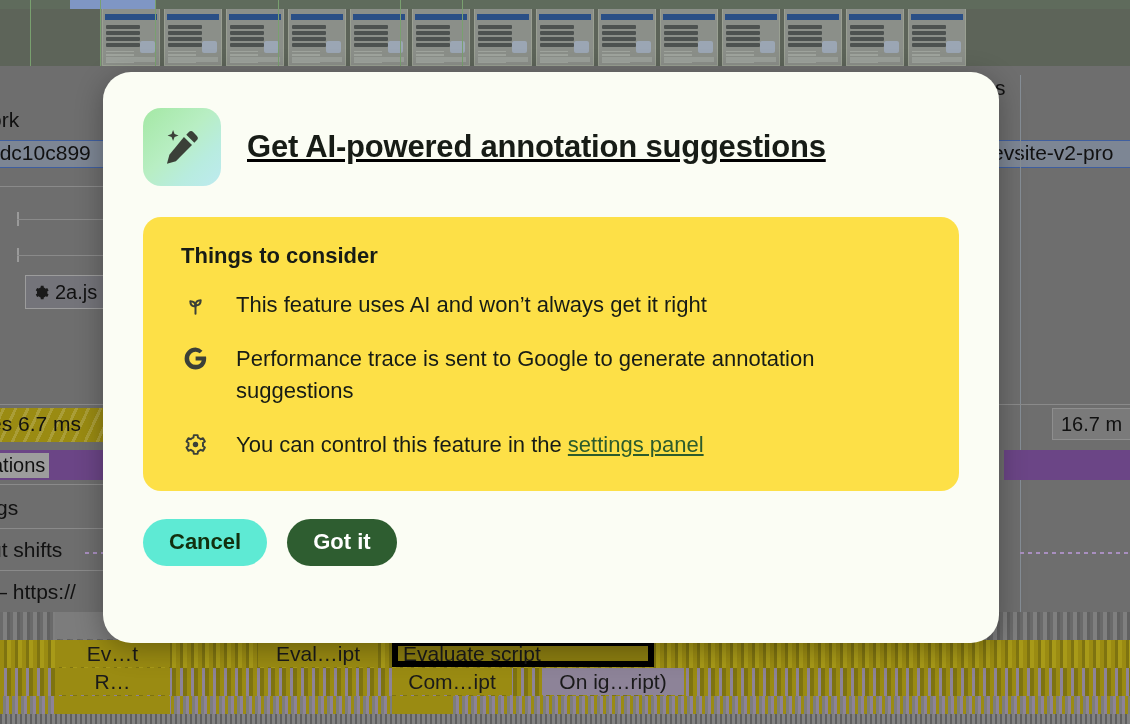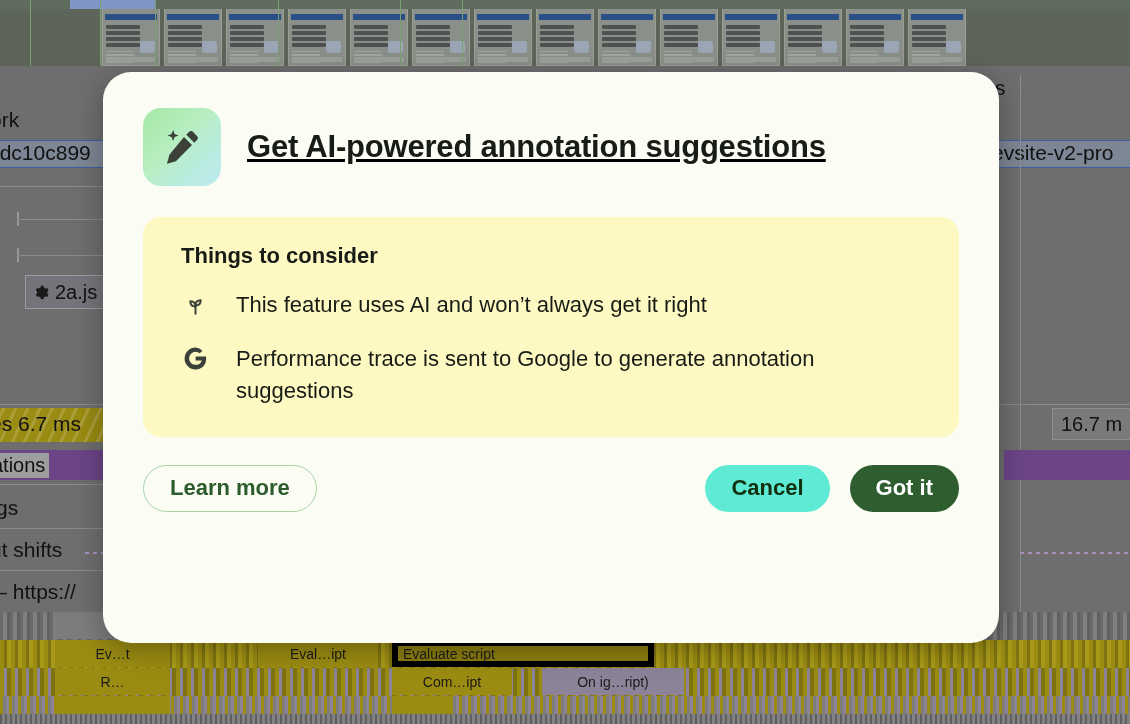--- a/index.html
+++ b/index.html
@@ -44,36 +44,36 @@
   .purpleband{position:absolute;height:30px;background:#6b4586;}
   .lightlabel{position:absolute;background:#9d9d9d;font-size:20px;color:#111;padding:1px 4px;white-space:nowrap;}
   .dashline{position:absolute;height:2px;
       background:repeating-linear-gradient(90deg,#a98fc0 0 4px,rgba(0,0,0,0) 4px 8px);}
 
   
   .flame{position:absolute;left:0;bottom:0;width:1130px;height:112px;overflow:hidden;}
   .frow{position:absolute;left:0;width:1130px;height:28px;}
   .fnoise{position:absolute;top:0;height:28px;}
   .fblk{position:absolute;top:0;height:27px;display:flex;align-items:center;
-        justify-content:center;font-size:14px;color:#1a1a1a;overflow:hidden;white-space:nowrap;}
+        justify-content:center;font-size:21px;color:#1a1a1a;overflow:hidden;white-space:nowrap;}
   .fsel{box-shadow:0 0 0 3px #000 inset;border:3px solid #000;box-sizing:border-box;}
   .ruler{position:absolute;left:0;bottom:0;width:1130px;height:10px;
         background:repeating-linear-gradient(90deg,#5f5f5f 0 2px,#828282 2px 5px);}
 
   
   #dialog{position:absolute;left:103px;top:72px;width:896px;height:571px;
           background:#fbfdf4;border-radius:28px;
           box-shadow:0 6px 28px rgba(0,0,0,.30);overflow:hidden;}
   .dlg-head{display:flex;align-items:center;gap:26px;padding:36px 40px 0 40px;text-decoration:underline;}
   .sparkbox{width:78px;height:78px;border-radius:18px;flex:0 0 auto;
             background:linear-gradient(135deg,#a4e8a4 0%,#b8eec3 45%,#b8ecdf 72%,#bdeaf0 100%);
             display:flex;align-items:center;justify-content:center;}
   .dlg-title{font-size:31px;font-weight:600;color:#171c16;letter-spacing:-.2px;}
 
-  .consider{margin:31px 40px 0 40px;background:#fef9c3;border-radius:18px;padding:26px 38px 30px 38px;}
+  .consider{margin:31px 40px 0 40px;background:#fde047;border-radius:18px;padding:26px 38px 30px 38px;}
   .consider h3{margin:0 0 20px 0;font-size:22px;font-weight:600;color:#171c16;}
   .clist{display:flex;flex-direction:column;gap:22px;}
   .citem{display:flex;align-items:flex-start;gap:27px;}
   .cicon{flex:0 0 auto;width:28px;height:28px;display:flex;align-items:center;justify-content:center;margin-top:2px;}
   .ctext{font-size:22px;line-height:1.45;color:#171c16;max-width:640px;}
   .slink{color:#2c5b2c;text-decoration:underline;}
 
   .dlg-foot{display:flex;align-items:center;justify-content:space-between;margin:28px 40px 0 40px;}
   .btn{font-family:inherit;font-size:22px;font-weight:600;border:none;cursor:pointer;
        border-radius:999px;padding:0 26px;height:47px;display:inline-flex;align-items:center;justify-content:center;}
@@ -487,24 +487,34 @@
 
       <div class="citem">
         <span class="cicon">
           <svg width="27" height="27" viewBox="0 0 24 24">
             <path fill="#3b4038" d="M12.1 2.2a9.8 9.8 0 100 19.6c5.1 0 9.4-3.6 9.4-9.8 0-.7-.06-1.24-.17-1.8h-9.23v3.53h5.4c-.23 1.33-1.55 3.9-5.4 3.9a5.73 5.73 0 01-5.76-5.83A5.73 5.73 0 0112.1 6a5.1 5.1 0 013.63 1.42l2.47-2.38A8.9 8.9 0 0012.1 2.2z"></path>
           </svg>
         </span>
         <div class="ctext">Performance trace is sent to Google to generate annotation suggestions</div>
       </div>
 
+      <div class="citem">
+        <span class="cicon">
+          <svg width="25" height="25" viewBox="0 0 24 24" fill="none" stroke="#3b4038" stroke-width="1.9" stroke-linecap="round" stroke-linejoin="round">
+            <circle cx="12" cy="12" r="2.6" fill="#3b4038" stroke="none"></circle>
+            <path d="M19.1 13.5a7.5 7.5 0 000-3l1.9-1.4-1.8-3.1-2.2.9a7.5 7.5 0 00-2.6-1.5L14 3h-3.6l-.4 2.4a7.5 7.5 0 00-2.6 1.5l-2.2-.9L3.4 9.1l1.9 1.4a7.5 7.5 0 000 3l-1.9 1.4 1.8 3.1 2.2-.9a7.5 7.5 0 002.6 1.5l.4 2.4H14l.4-2.4a7.5 7.5 0 002.6-1.5l2.2.9 1.8-3.1-1.9-1.4z"></path>
+          </svg>
+        </span>
+        <div class="ctext">
+          <span>You can control this feature in the </span><a class="slink" href="#">settings panel</a>
+        </div>
+      </div>
 
     </div>
   </div>
 
   <div class="dlg-foot">
-    <button class="btn btn-outline">Learn more</button>
     <div class="footright">
       <button class="btn btn-tonal">Cancel</button>
       <button class="btn btn-filled">Got it</button>
     </div>
   </div>
 </div>
 
 </body></html>

